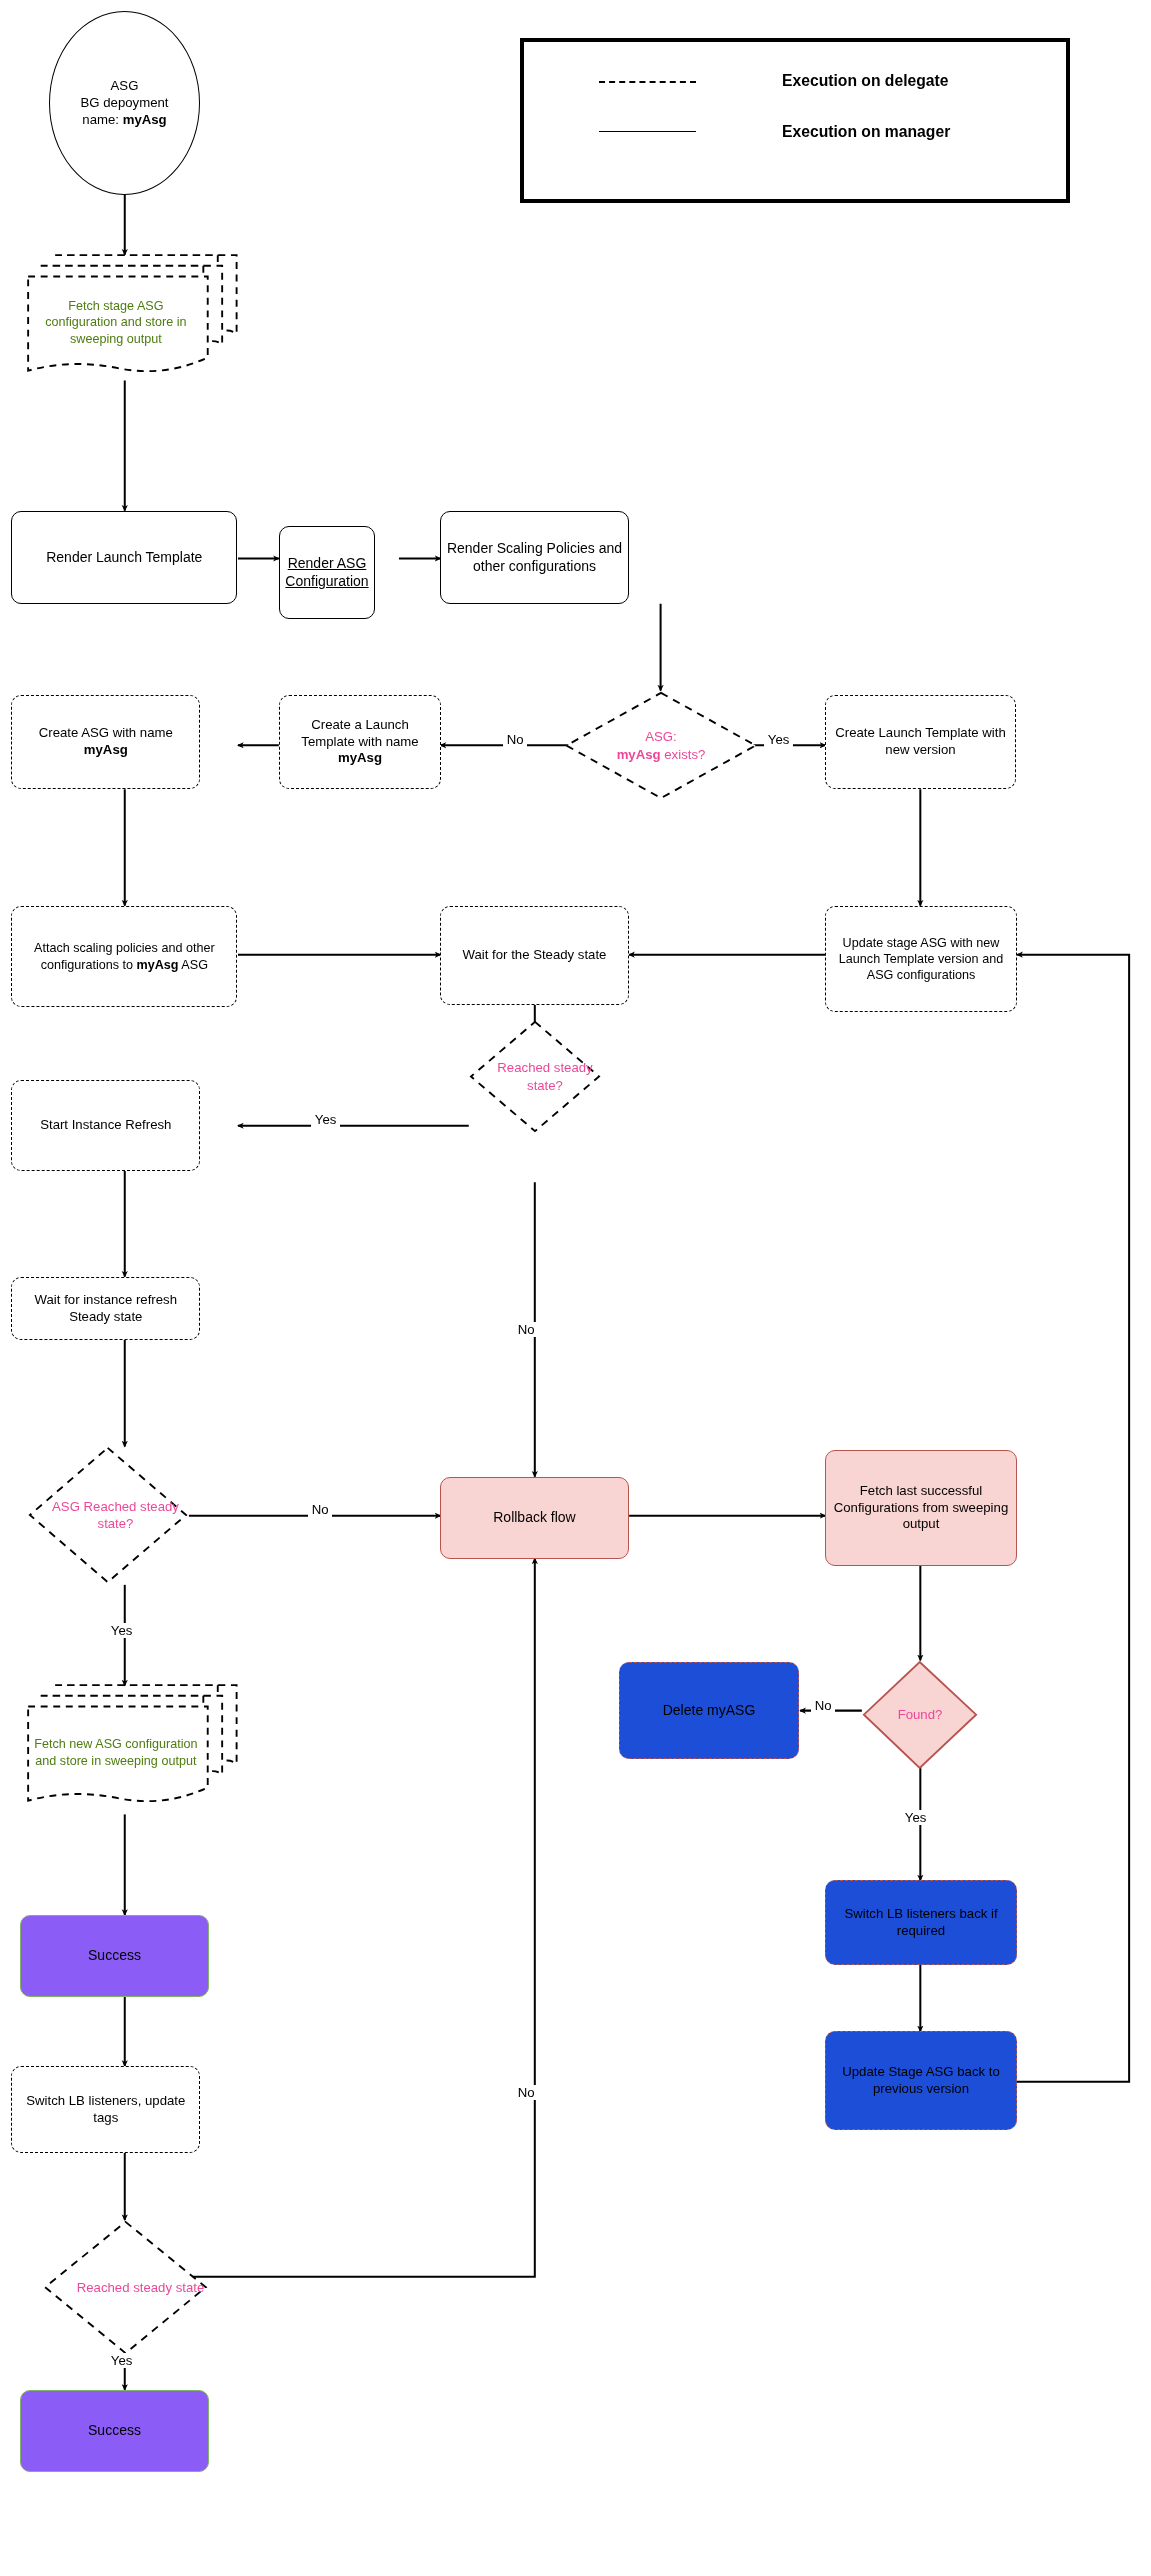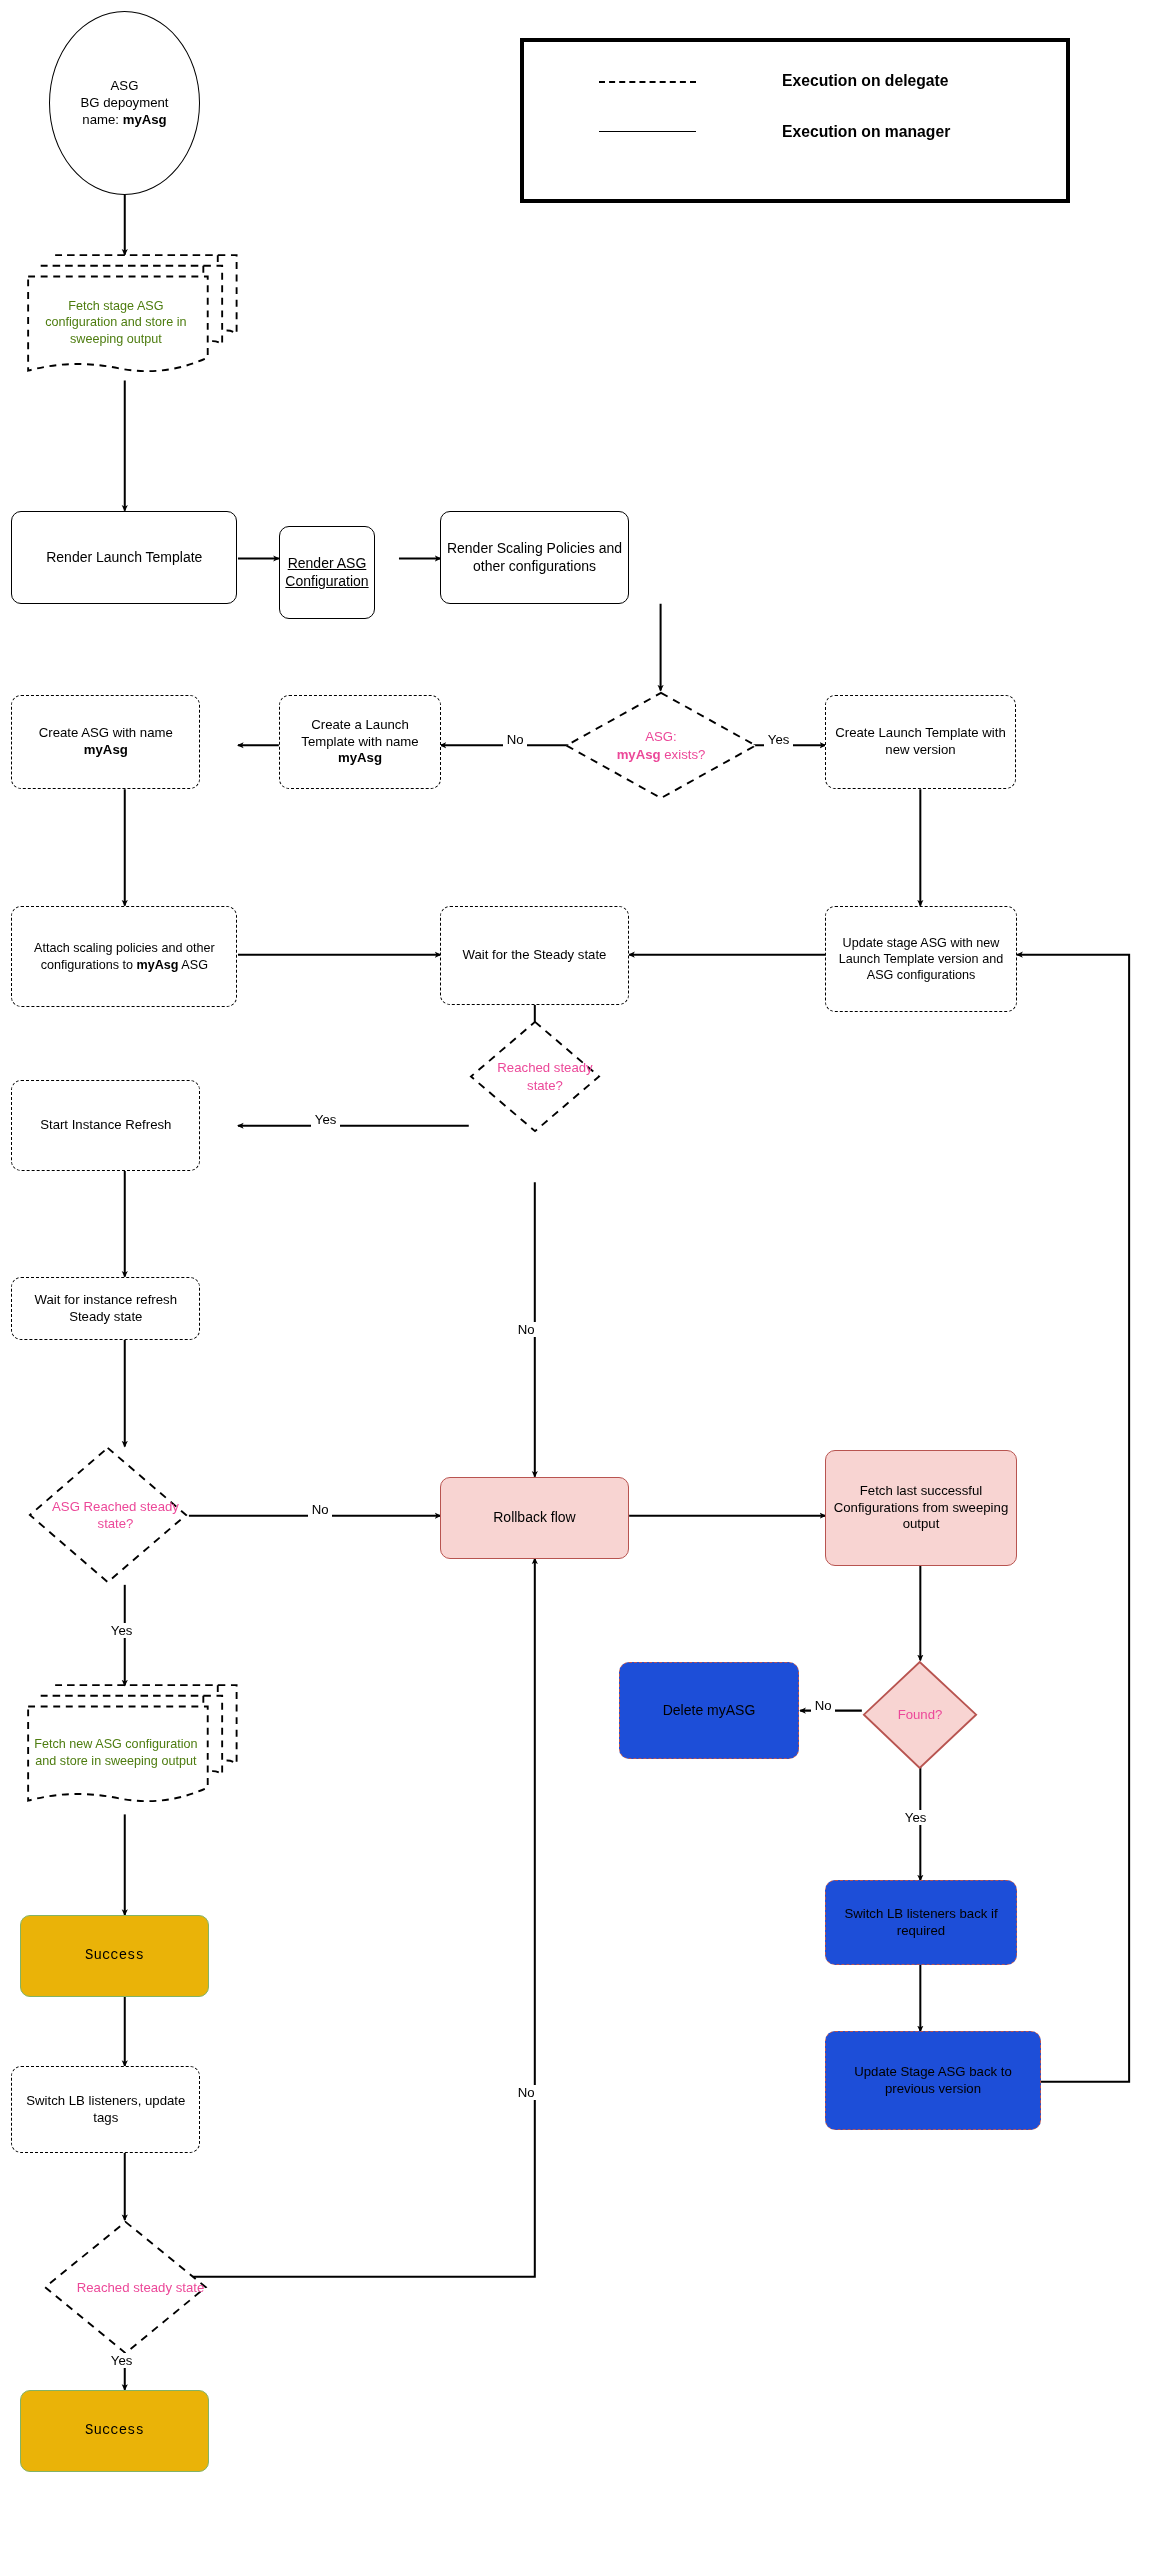--- a/index.html
+++ b/index.html
@@ -8,21 +8,21 @@
   svg#edges{position:absolute;left:0;top:0;width:1152px;height:2576px;pointer-events:none;}
   .node{position:absolute;box-sizing:border-box;display:flex;align-items:center;
         justify-content:center;text-align:center;color:#000;line-height:1.28;}
   .node .txt{padding:1.3px 3.8px;width:100%;}
   .rounded{border-radius:10px;}
   .solid-b{border:1.9px solid #000;background:#fff;}
   .dashed-b{border:1.9px dashed #000;background:#fff;}
   .ellipse{border:1.9px solid #000;background:#fff;border-radius:50%;}
   .red-solid{background:#f8d4d2;border:1.9px solid #b85450;}
   .red-dashed{background:#1d4ed8;border:1.9px dashed #b85450;}
-  .green-solid{background:#eab308;border:1.9px solid #82b366;font-family:Liberation Mono, monospace;}
+  .green-solid{background:#8b5cf6;border:1.9px solid #82b366;}
   .diamond-wrap{position:absolute;}
   .diamond-wrap .dlabel{position:absolute;left:0;top:0;width:100%;height:100%;
         display:flex;align-items:center;justify-content:center;text-align:center;
         color:#ec4899;line-height:1.3;z-index:2;}
   .diamond-wrap svg{position:absolute;left:0;top:0;}
   .doc{position:absolute;}
   .doc svg{position:absolute;left:0;top:0;}
   .doc .dtxt{position:absolute;z-index:3;display:flex;align-items:center;
         justify-content:center;text-align:center;color:#4d7c0f;line-height:1.3;}
   .elabel{position:absolute;background:#fff;color:#000;padding:0 3.8px;
@@ -261,21 +261,21 @@
   </div>
 
   <div class="node rounded dashed-b" style="left:11.3px;top:2066px;width:189px;height:87px;font-size:13.2px;">
     <div class="txt">Switch LB listeners, update tags</div>
   </div>
 
   <div class="node rounded red-dashed" style="left:825px;top:1880px;width:192px;height:85px;font-size:13.2px;">
     <div class="txt">Switch LB listeners back if required</div>
   </div>
 
-  <div class="node rounded red-dashed" style="left:825px;top:2031px;width:216px;height:99px;font-size:13.2px;">
+  <div class="node rounded red-dashed" style="left:825px;top:2031px;width:192px;height:99px;font-size:13.2px;">
     <div class="txt">Update Stage ASG back to previous version</div>
   </div>
 
   <div class="diamond-wrap" style="left:43px;top:2220px;width:165px;height:135px;">
     <svg width="165" height="135" viewBox="0 0 262 215">
       <path d="M131,3 L259,107 L131,212 L3,107 Z" fill="#fff" stroke="#000" stroke-width="3" stroke-dasharray="12 10"></path>
     </svg>
     <div class="dlabel" style="font-size:13.2px;padding:0 15px;">Reached steady state</div>
   </div>
   <div class="elabel" style="left:514px;top:2085px;font-size:13.2px;">No</div>

